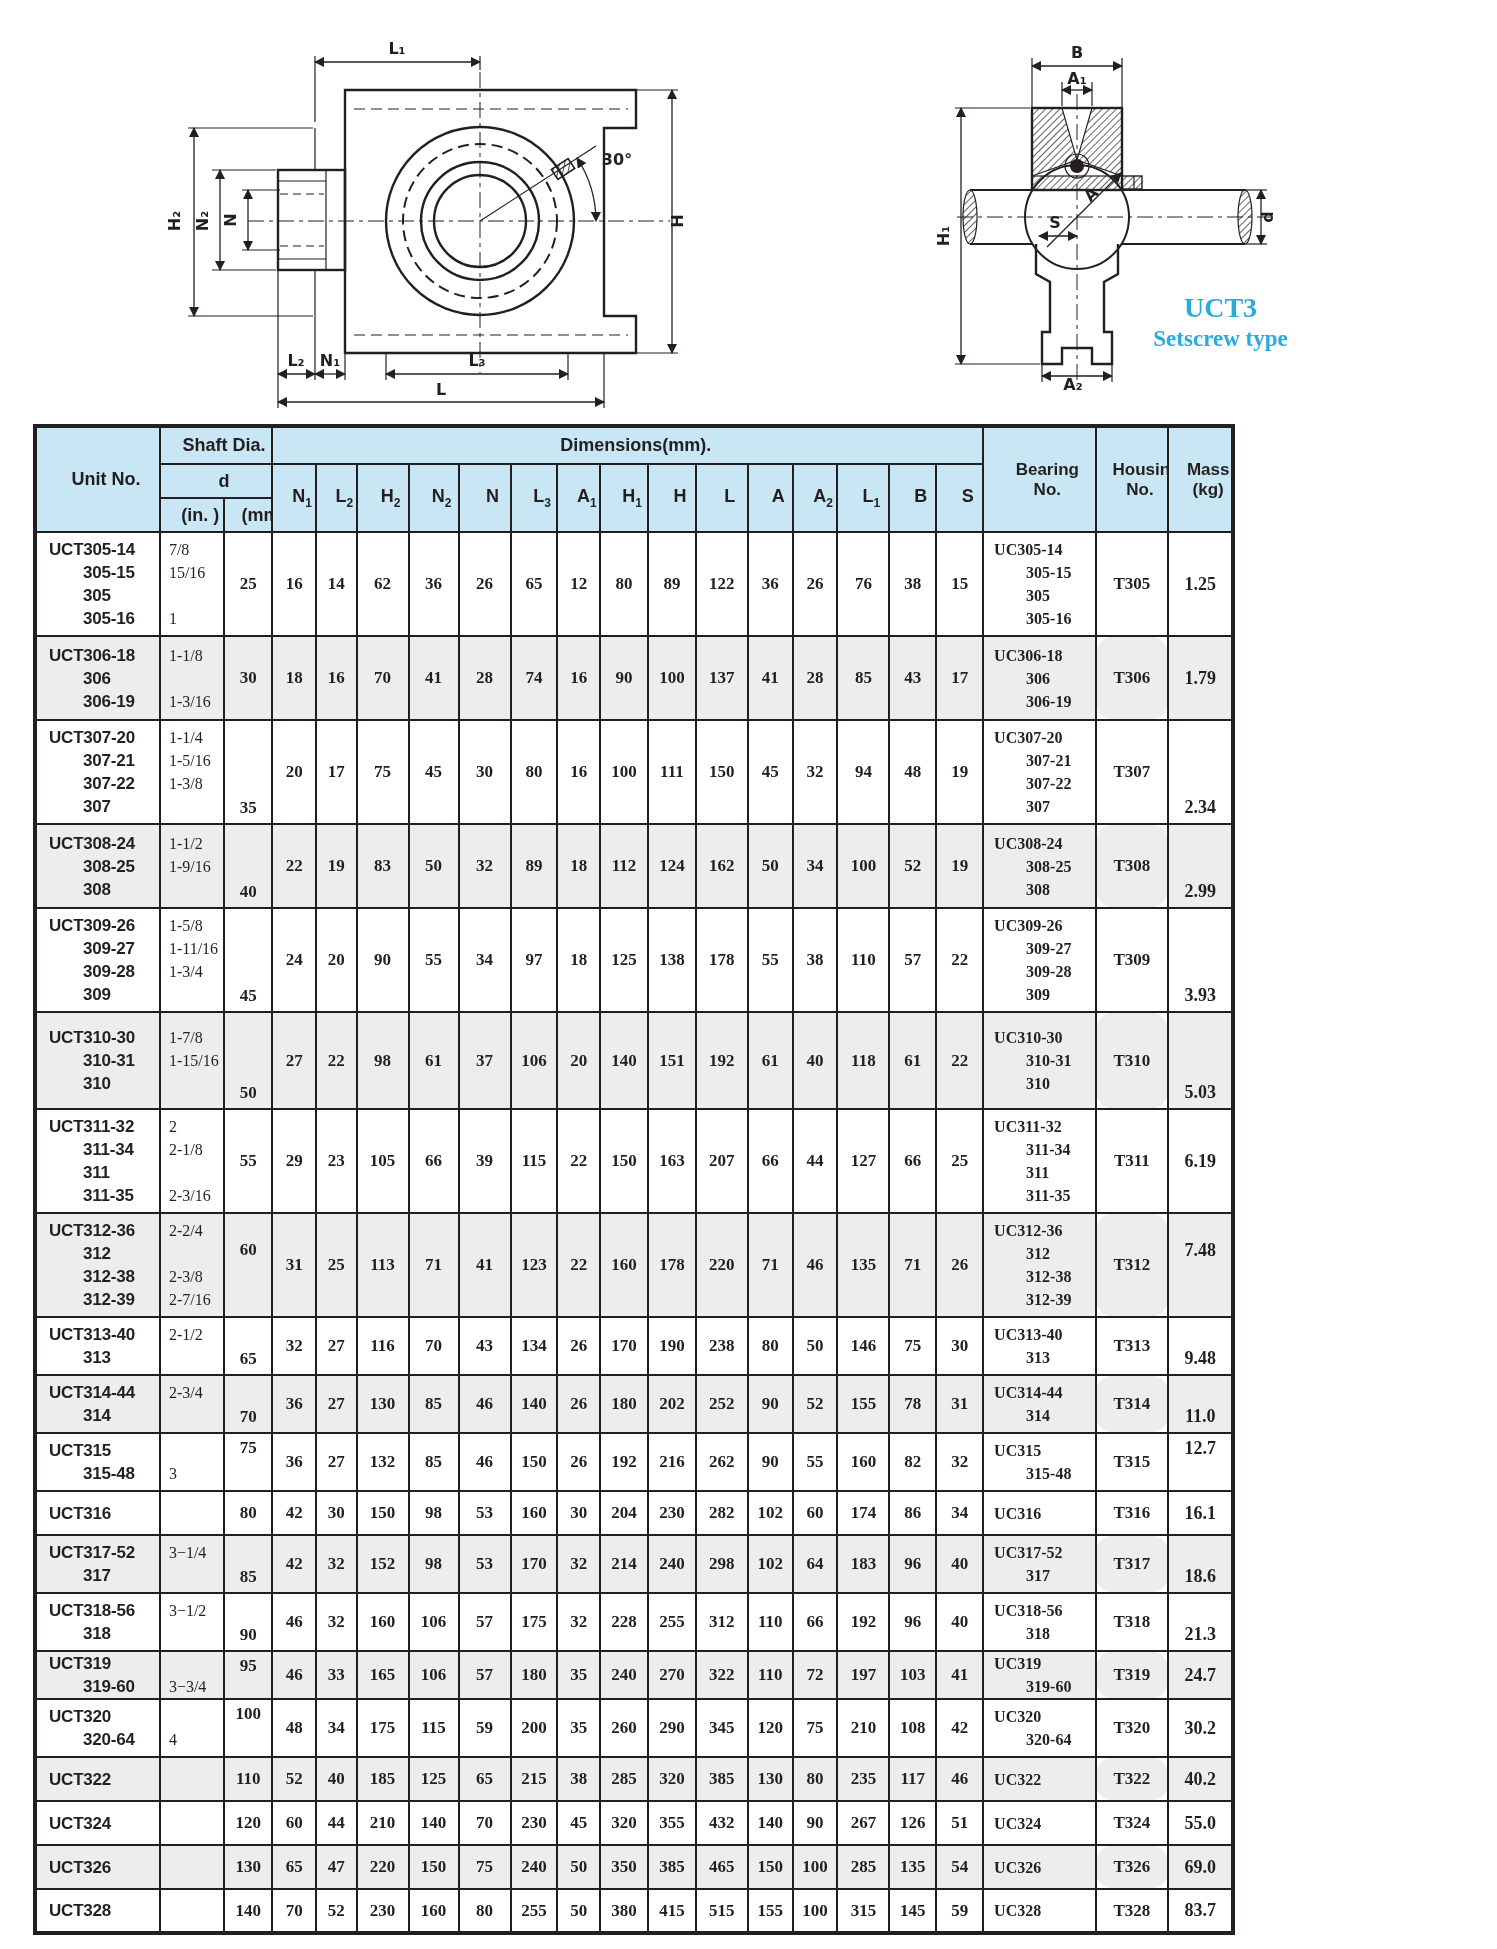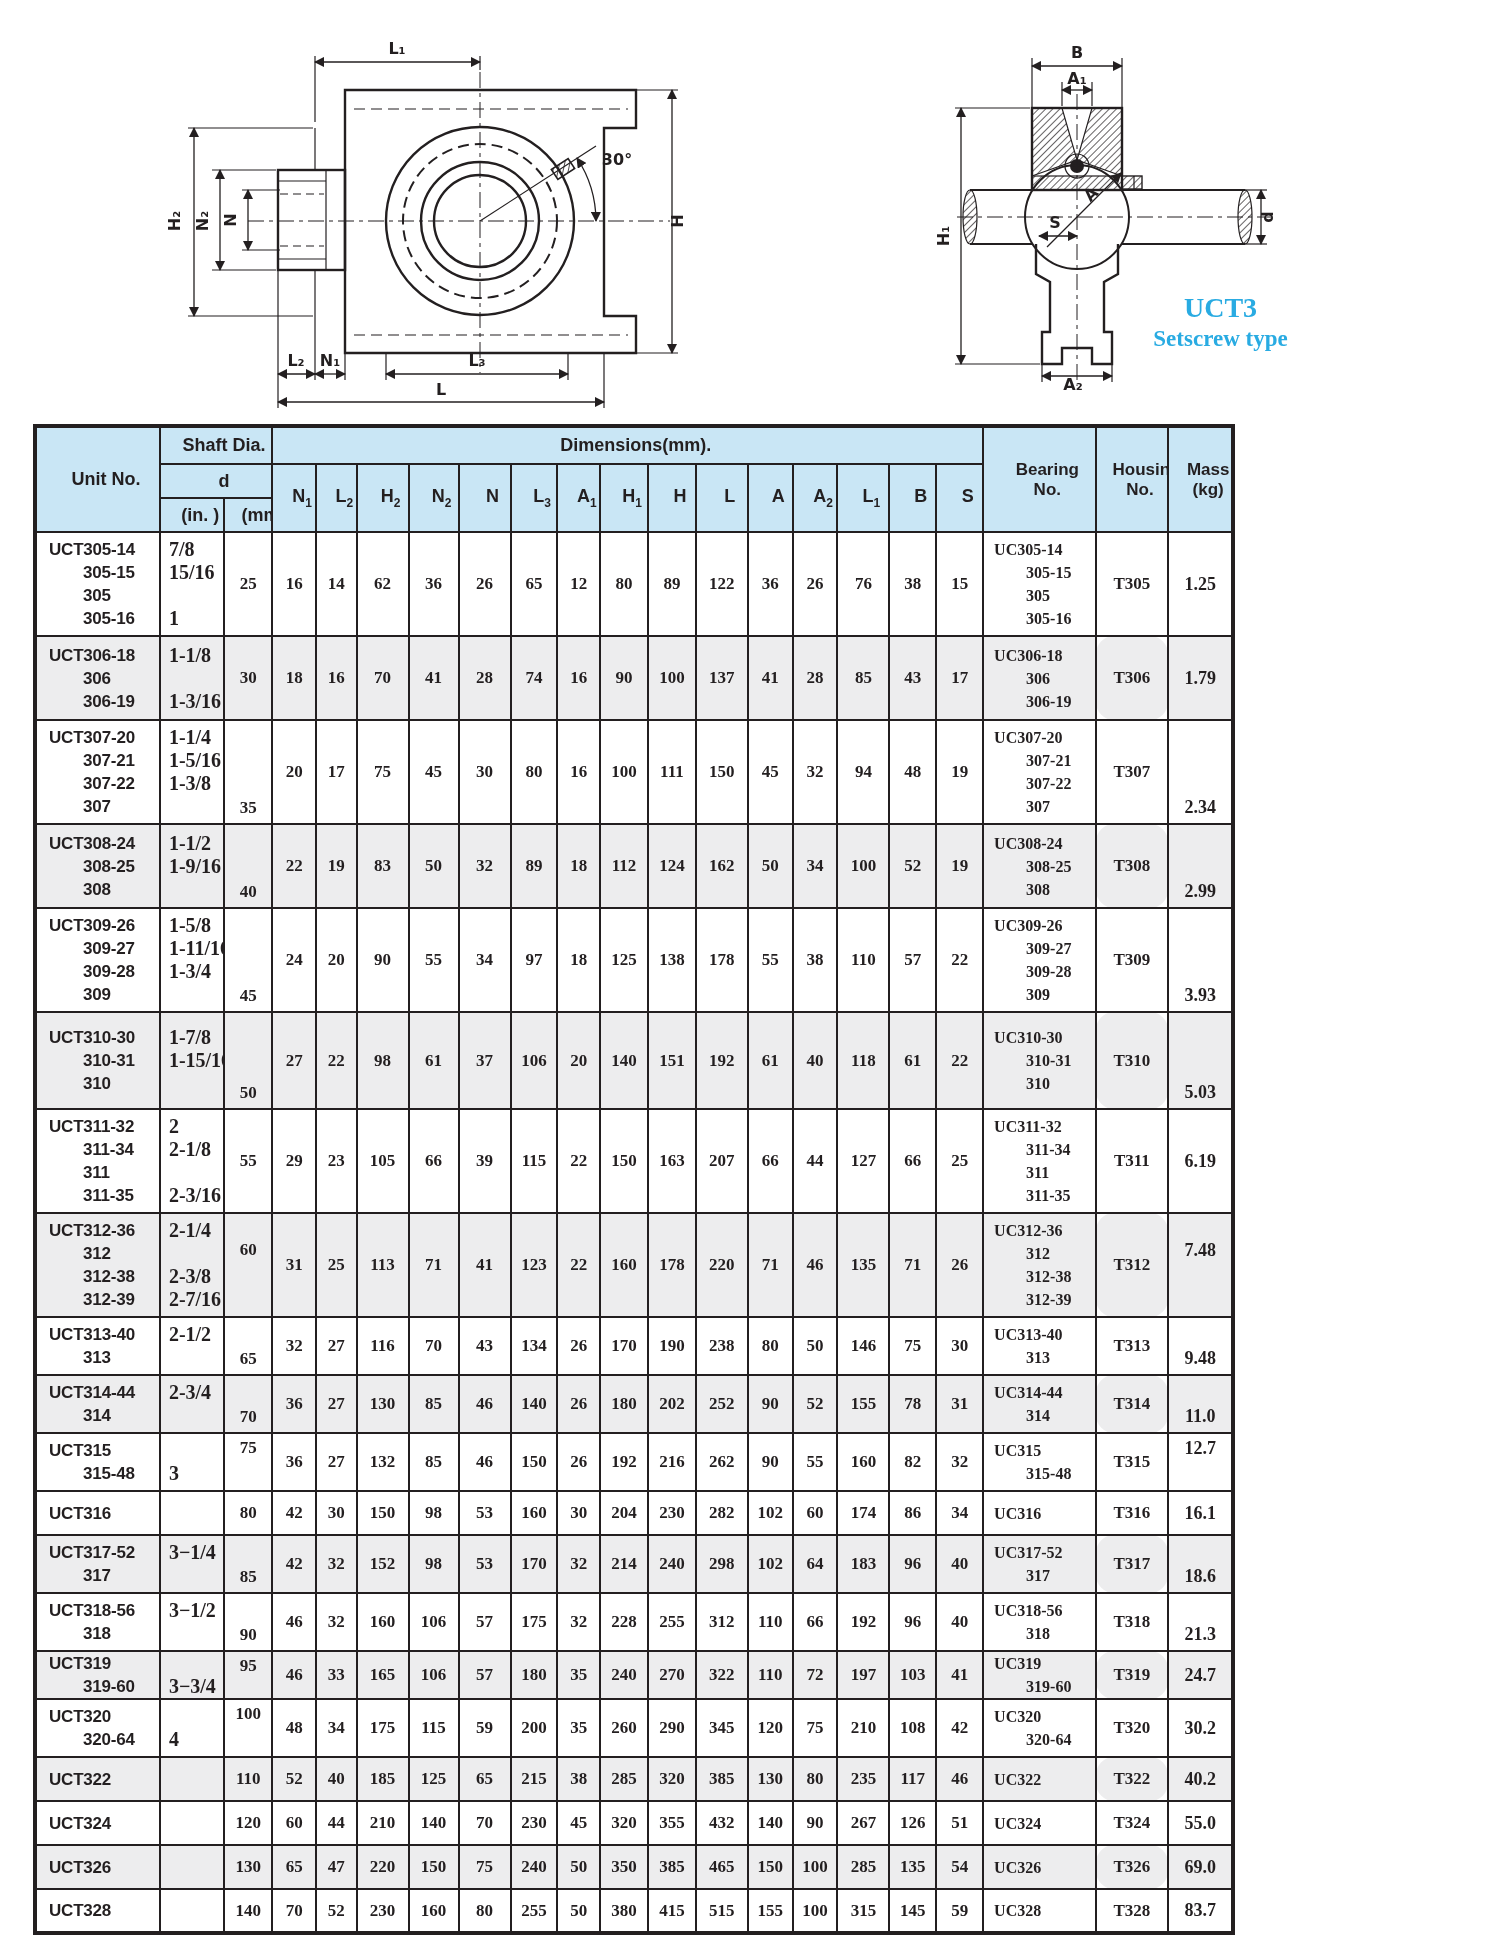--- a/index.html
+++ b/index.html
@@ -29,21 +29,21 @@
   th{background:#c9e6f5;font-weight:bold;font-size:18px;text-align:center;padding-left:16px;}
   th .sub{font-size:12px;}
   th.small{font-size:17px;}
   tr.hr1{height:38px;} tr.hr2{height:34px;} tr.hr3{height:34px;}
   tbody tr{background:#ffffff;}
   tbody tr.shade{background:#ededee;}
   .ln{height:23px;line-height:23px;white-space:nowrap;}
   td.unit{vertical-align:middle;font-weight:bold;font-size:17px;letter-spacing:-0.2px;}
   td.unit .ln{padding-left:12px;}
   td.unit .ln.cont{padding-left:46px;}
-  td.frac{vertical-align:middle;font-family:"Liberation Serif",serif;font-weight:bold;font-size:20px;}
+  td.frac{vertical-align:middle;font-family:"Liberation Serif",serif;font-weight:normal;font-size:16px;}
   td.frac .ln{padding-left:8px;}
   td.mmcol{font-family:"Liberation Serif",serif;font-weight:bold;font-size:17px;text-align:center;}
   td.dim{font-family:"Liberation Serif",serif;font-weight:bold;font-size:17px;text-align:center;vertical-align:middle;}
   td.bearing{vertical-align:middle;font-family:"Liberation Serif",serif;font-weight:bold;font-size:16px;}
   td.bearing .ln{padding-left:10px;}
   td.bearing .ln.cont{padding-left:42px;}
   td.housing{font-family:"Liberation Serif",serif;font-weight:bold;font-size:17px;text-align:center;vertical-align:middle;border-radius:18px;}
   td.mass{font-family:"Liberation Serif",serif;font-weight:bold;font-size:18px;text-align:center;}
   .pos-top{vertical-align:top;padding-top:4px;}
   .pos-high{vertical-align:top;padding-top:26px;}
@@ -522,21 +522,21 @@
           <td class="mass pos-middle"><span>6.19</span></td>
         </tr>
         <tr class="shade" style="height: 104px;">
           <td class="unit">
             <div class="ln">UCT312-36</div>
             <div class="ln cont">312</div>
             <div class="ln cont">312-38</div>
             <div class="ln cont">312-39</div>
           </td>
           <td class="frac">
-            <div class="ln">2-1/4</div>
+            <div class="ln">2-2/4</div>
             <div class="ln"></div>
             <div class="ln">2-3/8</div>
             <div class="ln">2-7/16</div>
           </td>
           <td class="mmcol pos-high"><span>60</span></td>
           <td class="dim"><span>31</span></td>
           <td class="dim"><span>25</span></td>
           <td class="dim"><span>113</span></td>
           <td class="dim"><span>71</span></td>
           <td class="dim"><span>41</span></td>

